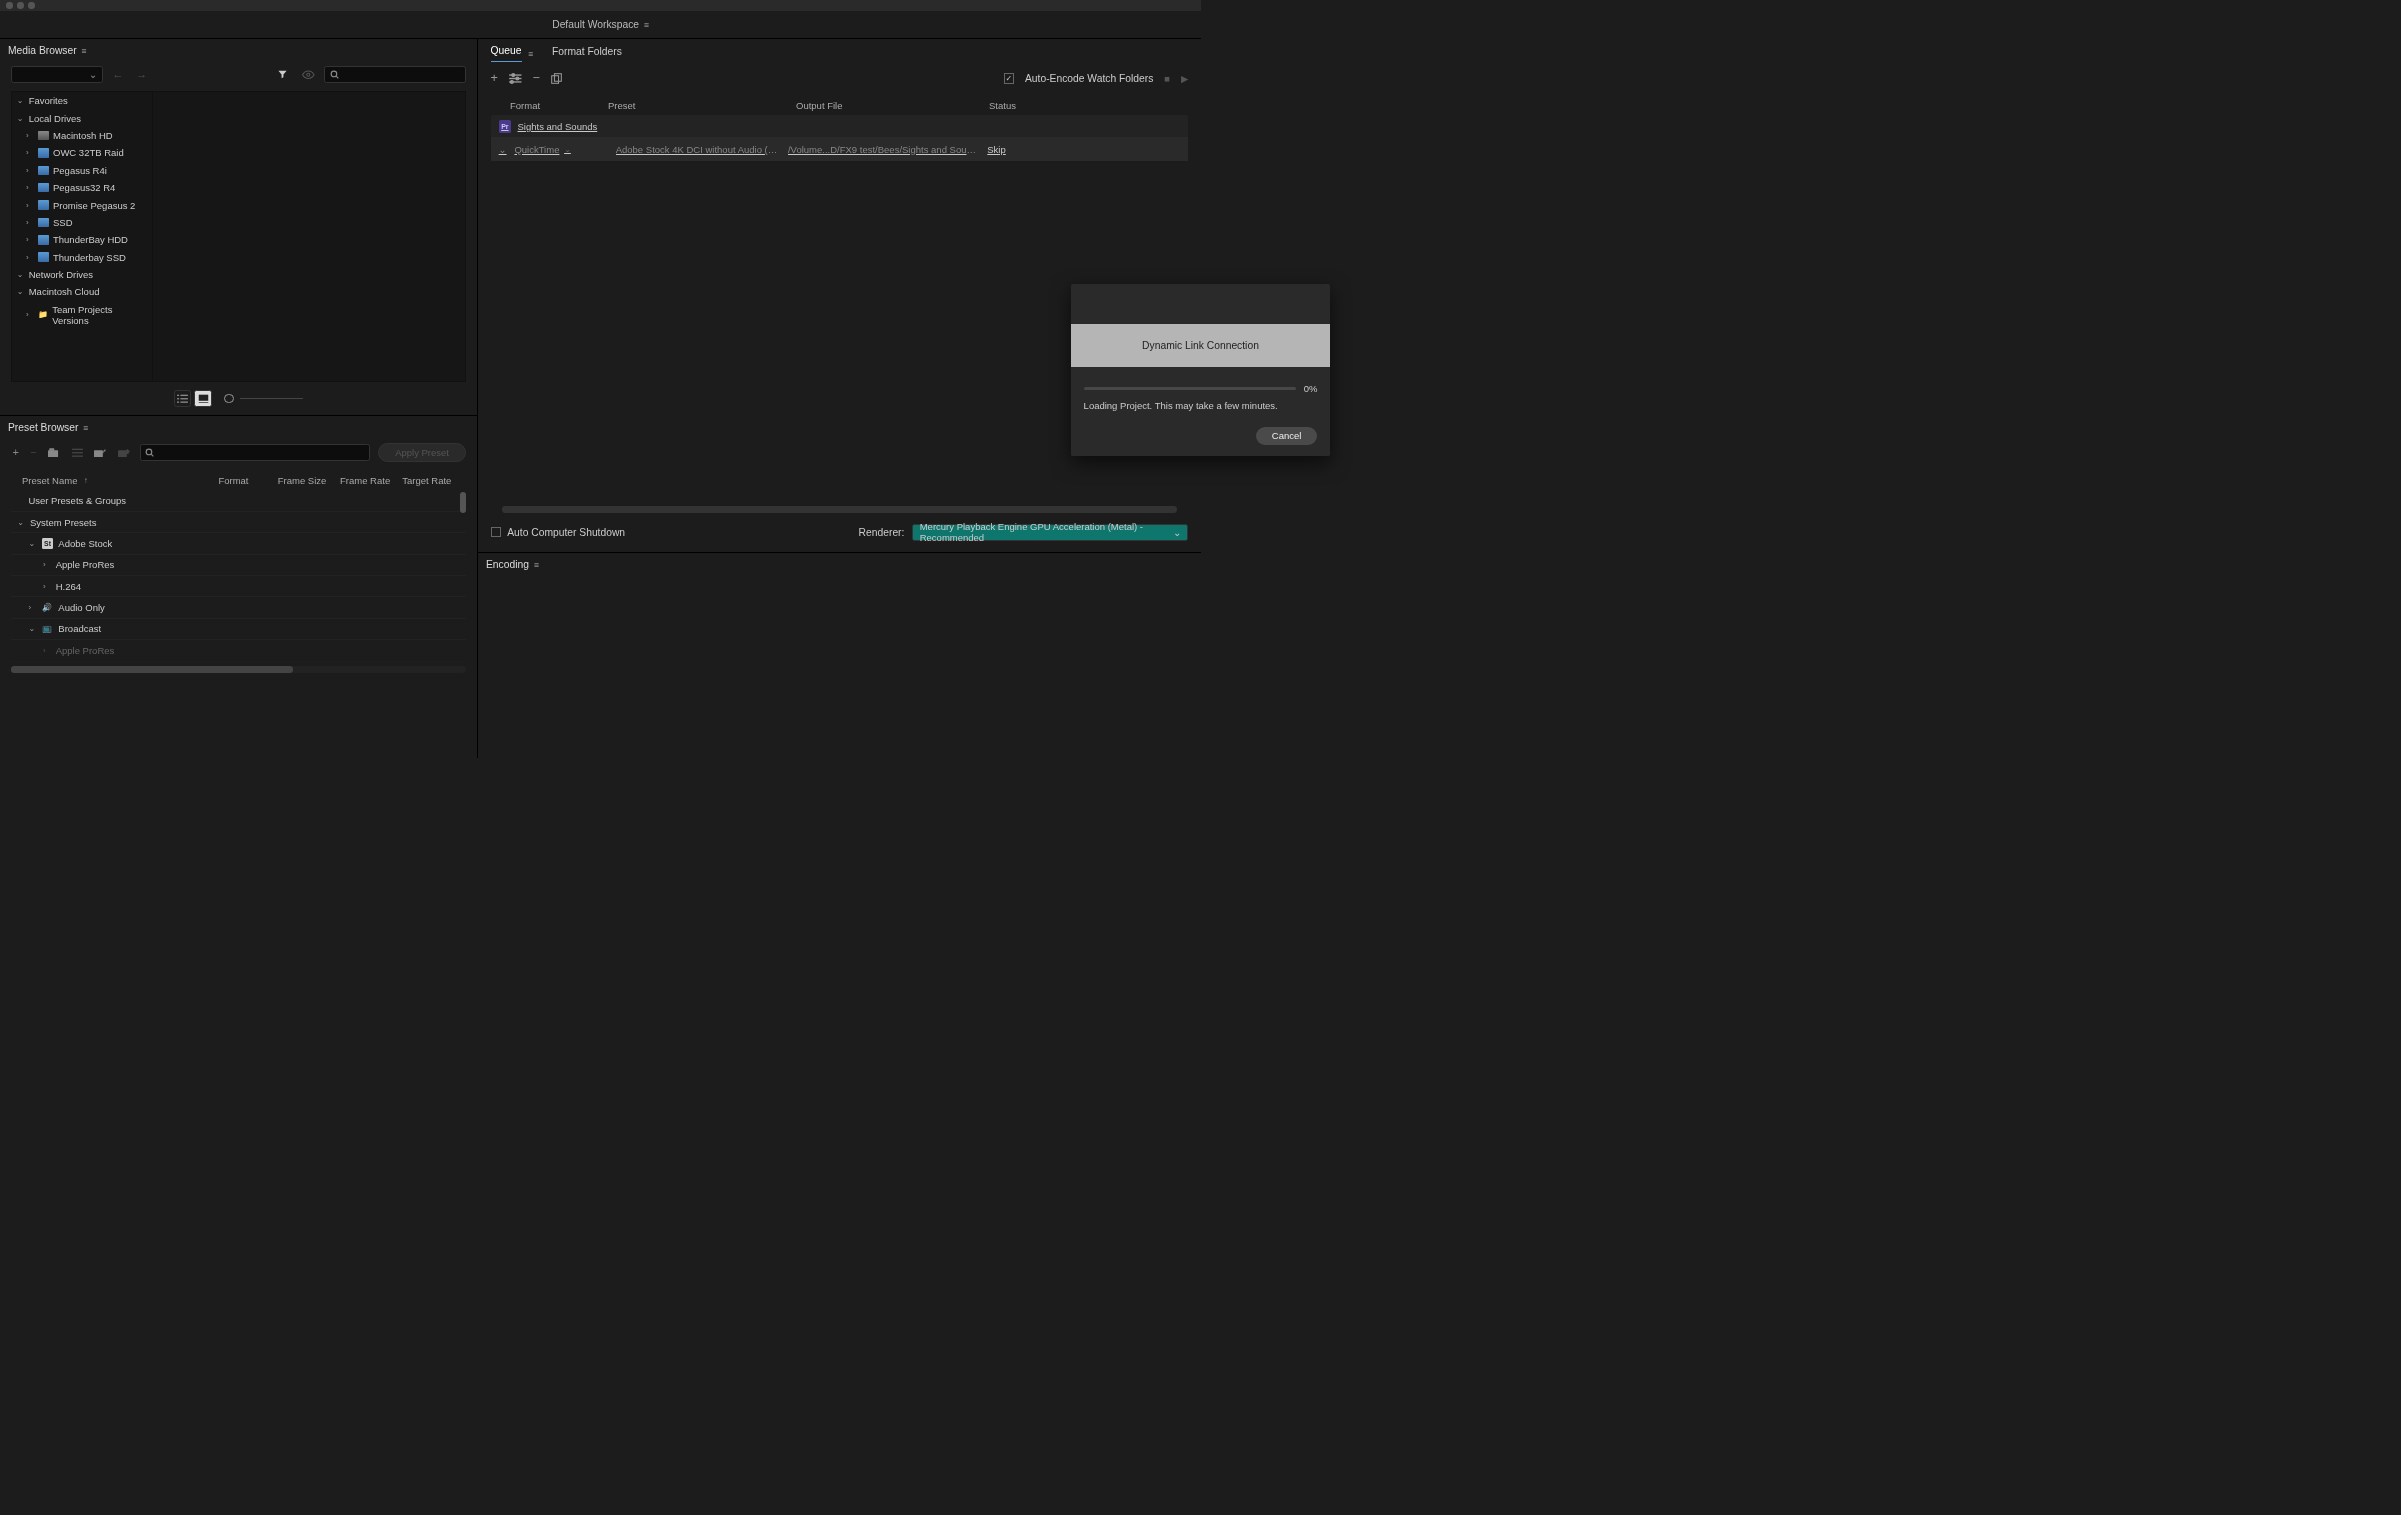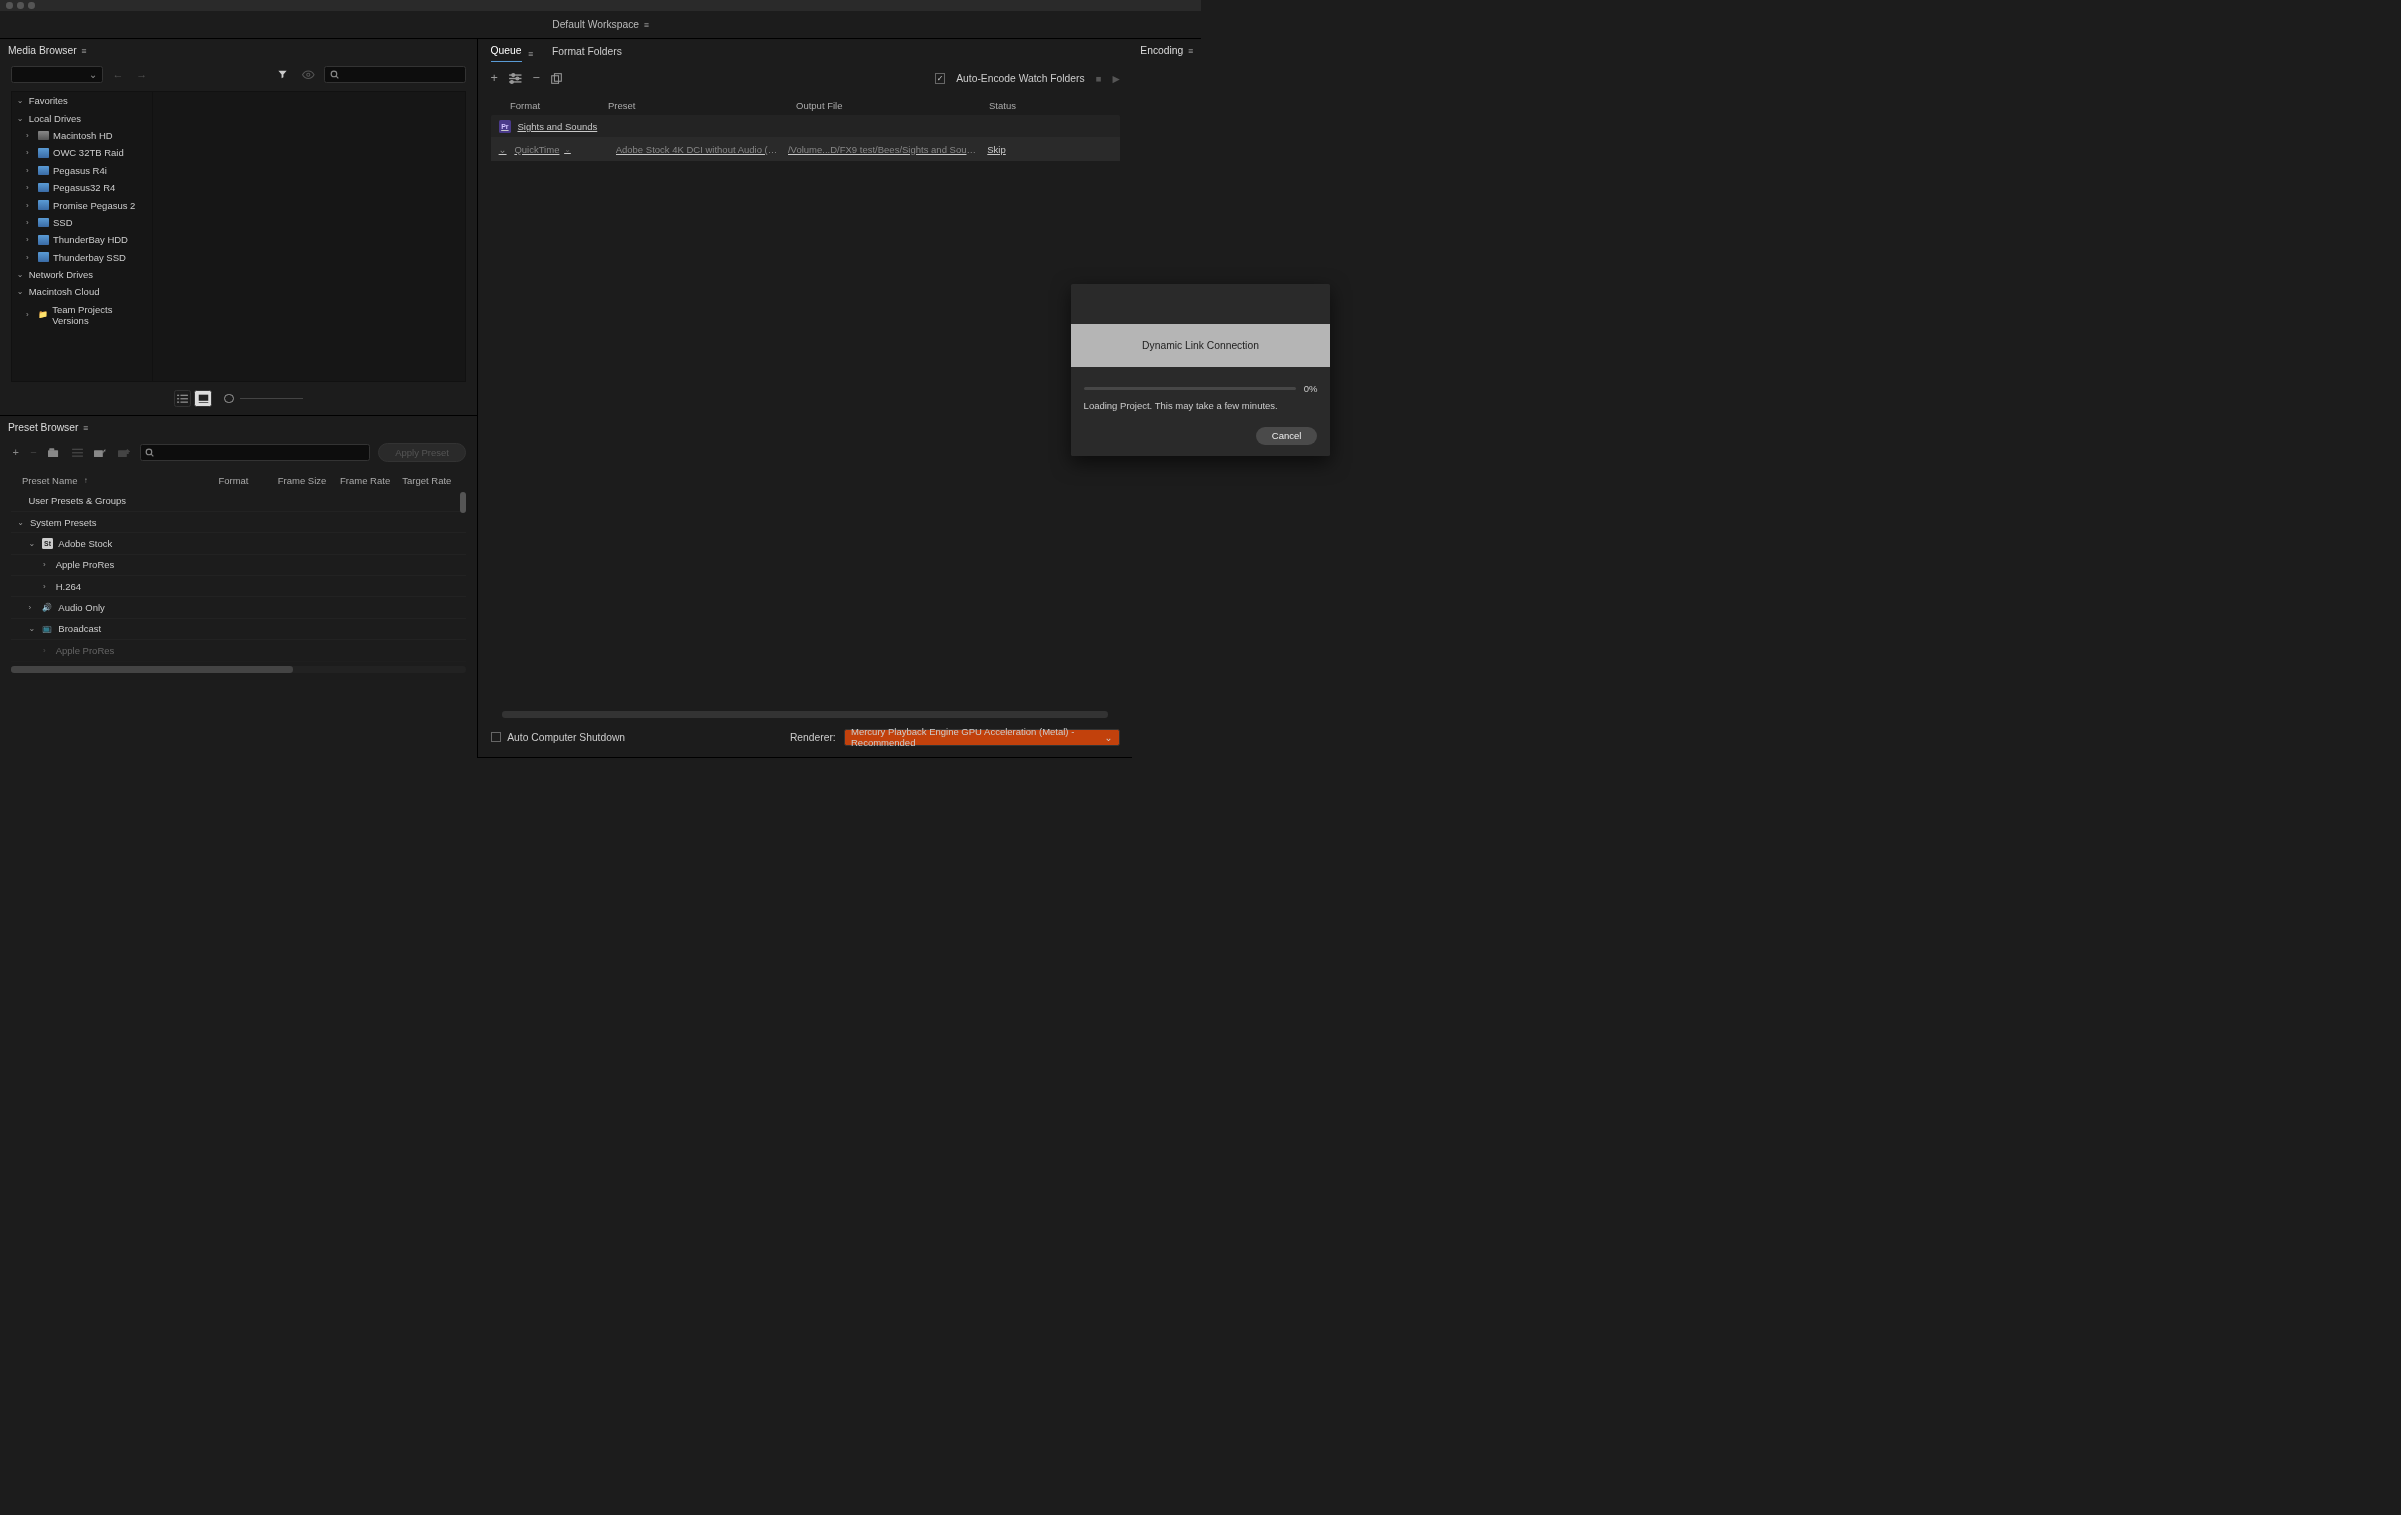--- a/index.html
+++ b/index.html
@@ -10,21 +10,21 @@
 .traffic-light { width: 6.3px; height: 6.3px; border-radius: 50%; background: #555; }
 
 
 .workspace-header { height: 28px; background: #1c1c1c; display: flex; align-items: center; justify-content: center; gap: 4.7px; border-bottom: 1.6px solid #000; }
 .workspace-label { color: #bbb; font-size: 10.3px; }
 .hamburger-icon { color: #888; font-size: 8.7px; }
 
 
 .main-layout { display: flex; height: calc(100% - 39px); }
 .left-col { width: 478px; display: flex; flex-direction: column; border-right: 1.6px solid #000; }
-.right-col { flex: 1; display: flex; }
+.right-col { flex: 1; display: flex; flex-direction: column; }
 
 
 .panel { background: #1c1c1c; display: flex; flex-direction: column; }
 .panel-header { display: flex; align-items: center; padding: 6.3px 8px; gap: 4.7px; }
 .panel-title { color: #ddd; font-size: 10.3px; }
 .panel-menu-icon { color: #888; font-size: 8.7px; }
 
 
 .media-browser { flex: 0 0 auto; height: 377px; border-bottom: 1.6px solid #000; }
 .mb-toolbar { display: flex; align-items: center; padding: 3.2px 11px 8px; gap: 6.3px; }
@@ -113,21 +113,21 @@
 .qi-format-caret { color: #666; font-size: 8px; }
 .qi-preset { width: 166px; color: #888; overflow: hidden; text-overflow: ellipsis; white-space: nowrap; }
 .qi-output { width: 193px; color: #888; overflow: hidden; text-overflow: ellipsis; white-space: nowrap; }
 .qi-status { color: #ccc; }
 
 .queue-hscroll { margin: 6.3px 24px 0; height: 6.3px; background: #333; border-radius: 3.2px; }
 
 .queue-bottom { display: flex; align-items: center; padding: 11px 12.6px; gap: 8px; }
 .auto-shutdown { display: flex; align-items: center; gap: 6.3px; font-size: 10.3px; color: #ccc; }
 .renderer-label { color: #ccc; font-size: 10.3px; }
-.renderer-select { flex: 0 0 276px; height: 17.4px; background: #c2410c; border: 0.8px solid #333; border-radius: 2.4px; display: flex; align-items: center; justify-content: space-between; padding: 0 6.3px; color: #ccc; font-size: 9.5px; }
+.renderer-select { flex: 0 0 276px; height: 17.4px; background: #0f766e; border: 0.8px solid #333; border-radius: 2.4px; display: flex; align-items: center; justify-content: space-between; padding: 0 6.3px; color: #ccc; font-size: 9.5px; }
 
 
 .encoding-panel { height: 205px; }
 .encoding-content { flex: 1; display: flex; align-items: center; justify-content: center; color: #888; font-size: 10.3px; }
 
 
 .modal-overlay { position: fixed; inset: 0; display: flex; align-items: flex-start; justify-content: center; pointer-events: none; }
 .modal { margin-top: 284px; width: 259px; background: #2a2a2a; border-radius: 1.6px; box-shadow: 0 6.3px 19px rgba(0,0,0,0.6); pointer-events: auto; }
 .modal-title { background: #b5b5b5; color: #222; text-align: center; padding: 16px; font-size: 10.3px; font-weight: 400; margin-top: 40px; }
 .modal-body { padding: 16px 12.6px 11px; }

